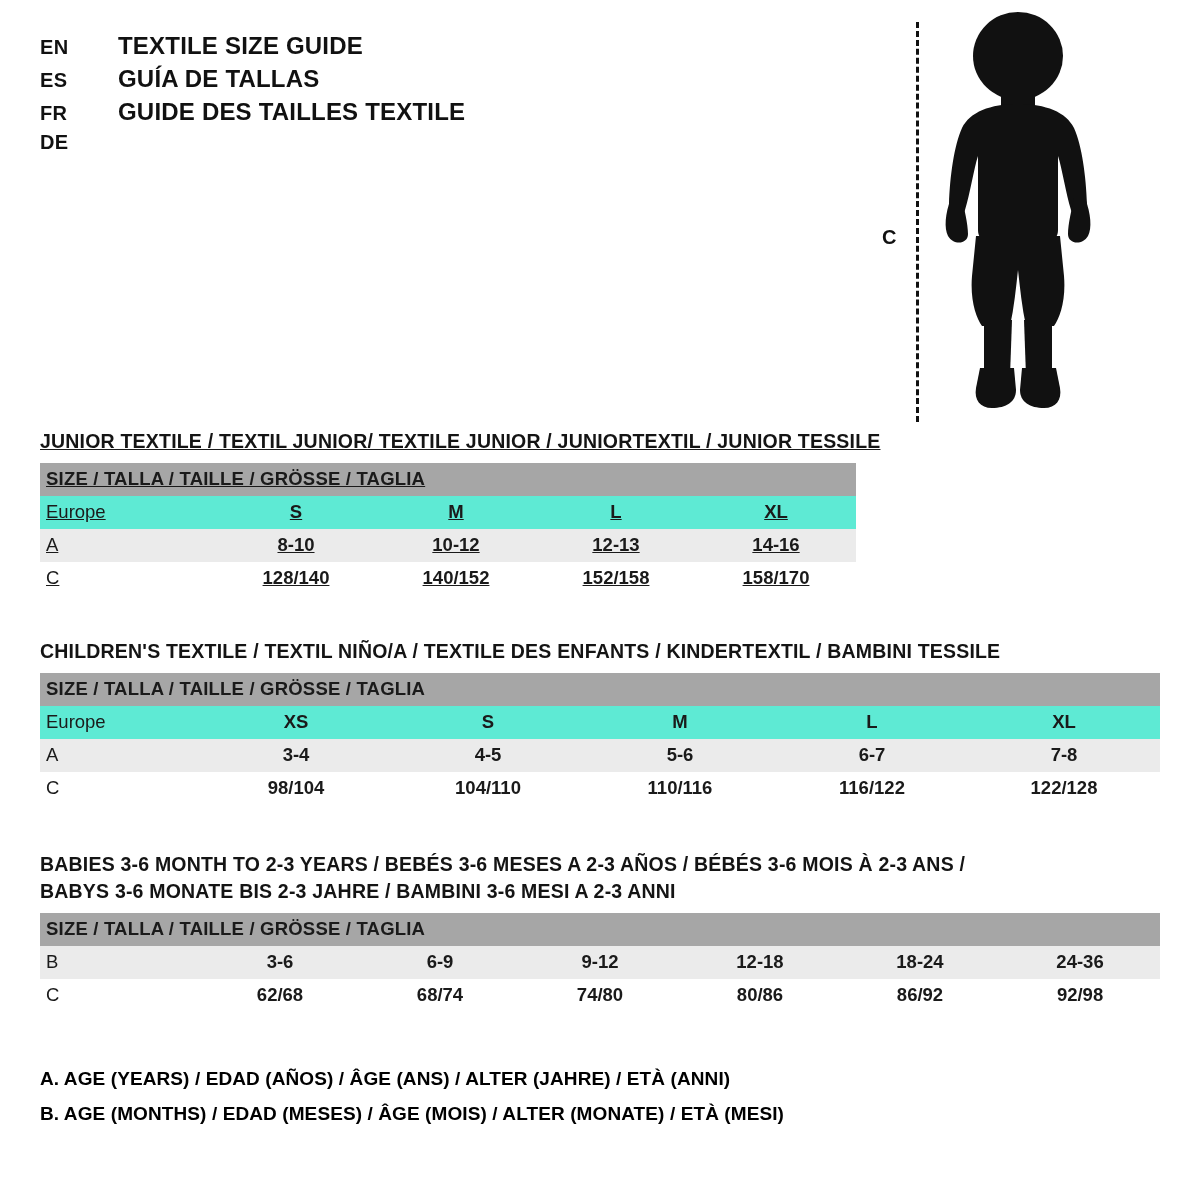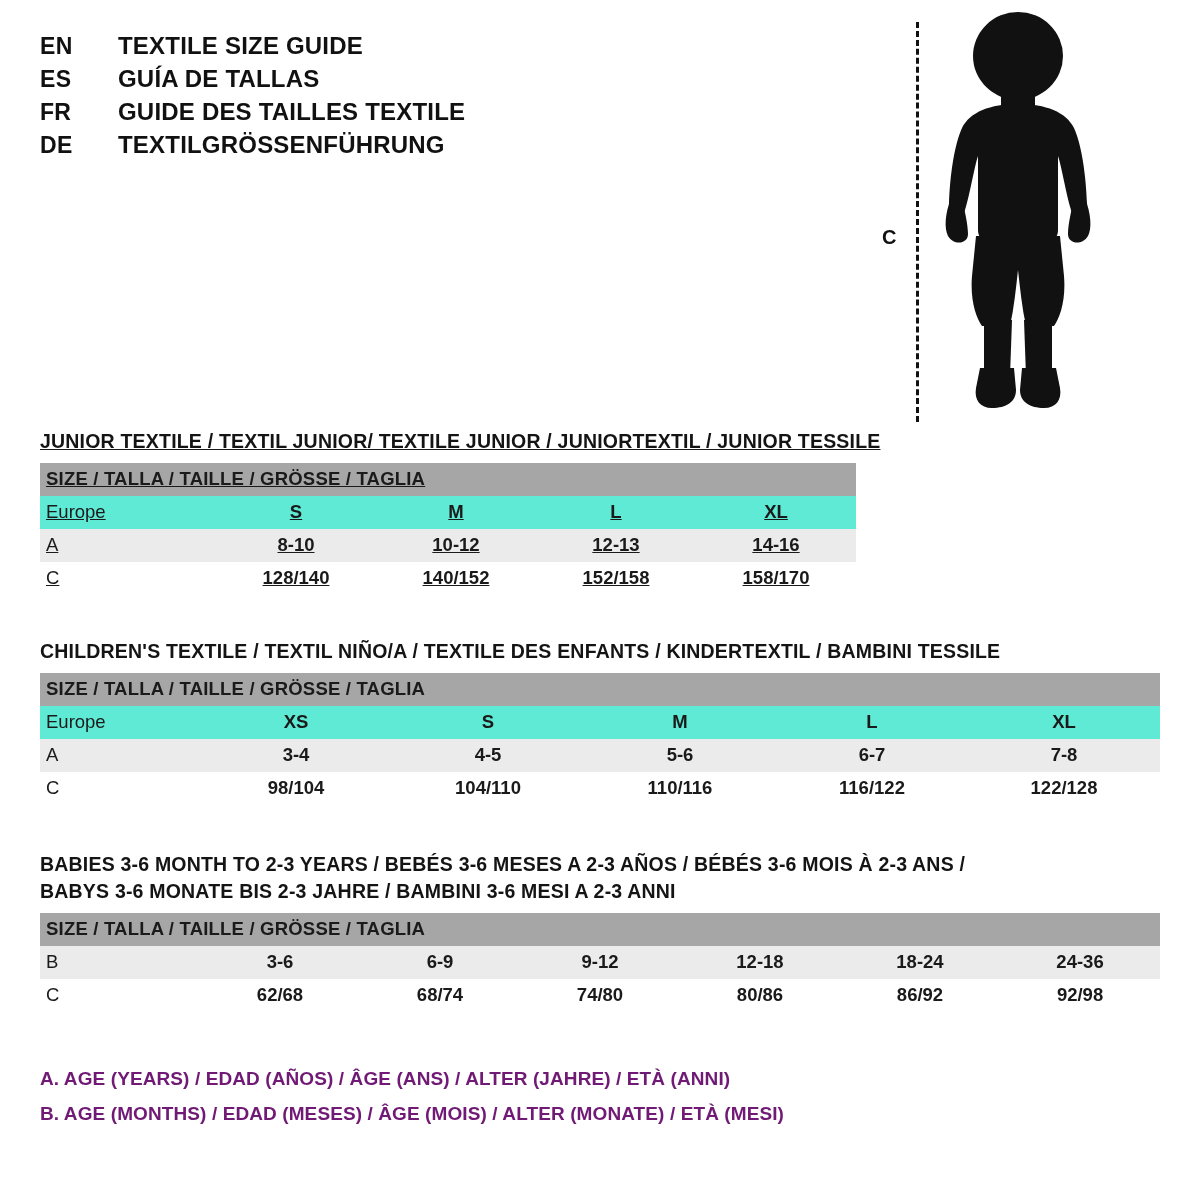--- a/index.html
+++ b/index.html
@@ -24,21 +24,21 @@
     width: 880px;
   }
   .lang-row {
     display: flex;
     align-items: baseline;
     margin-bottom: 5px;
   }
   .lang-code {
     width: 78px;
     flex: 0 0 78px;
-    font-size: 23px;
+    font-size: 20px;
     font-weight: 700;
     letter-spacing: 0.3px;
     color: #111111;
   }
   .lang-title {
     font-size: 24px;
     font-weight: 700;
     letter-spacing: 0.2px;
     color: #111111;
   }
@@ -123,21 +123,21 @@
   
   .footnotes {
     position: absolute;
     left: 40px;
     top: 1068px;
     width: 1120px;
   }
   .footnote {
     font-size: 19px;
     font-weight: 700;
-    color: #701a75;
+    color: #000000;
     margin-bottom: 13px;
     letter-spacing: 0.1px;
     white-space: nowrap;
   }
 </style>
 </head>
 <body>
 
 <div class="header">
   <div class="lang-row">
@@ -147,21 +147,20 @@
   <div class="lang-row">
     <span class="lang-code">ES</span>
     <span class="lang-title">GUÍA DE TALLAS</span>
   </div>
   <div class="lang-row">
     <span class="lang-code">FR</span>
     <span class="lang-title">GUIDE DES TAILLES TEXTILE</span>
   </div>
   <div class="lang-row">
     <span class="lang-code">DE</span>
-    <span class="lang-title">TEXTILGRÖSSENFÜHRUNG</span>
   </div>
 </div>
 
 <div class="figure-area">
   <div class="dashed-line"></div>
   <div class="height-label">C</div>
   <svg width="200" height="415" viewBox="0 0 200 415">
     <g fill="#111111">
 
       <ellipse cx="100" cy="48" rx="45" ry="44"></ellipse>

